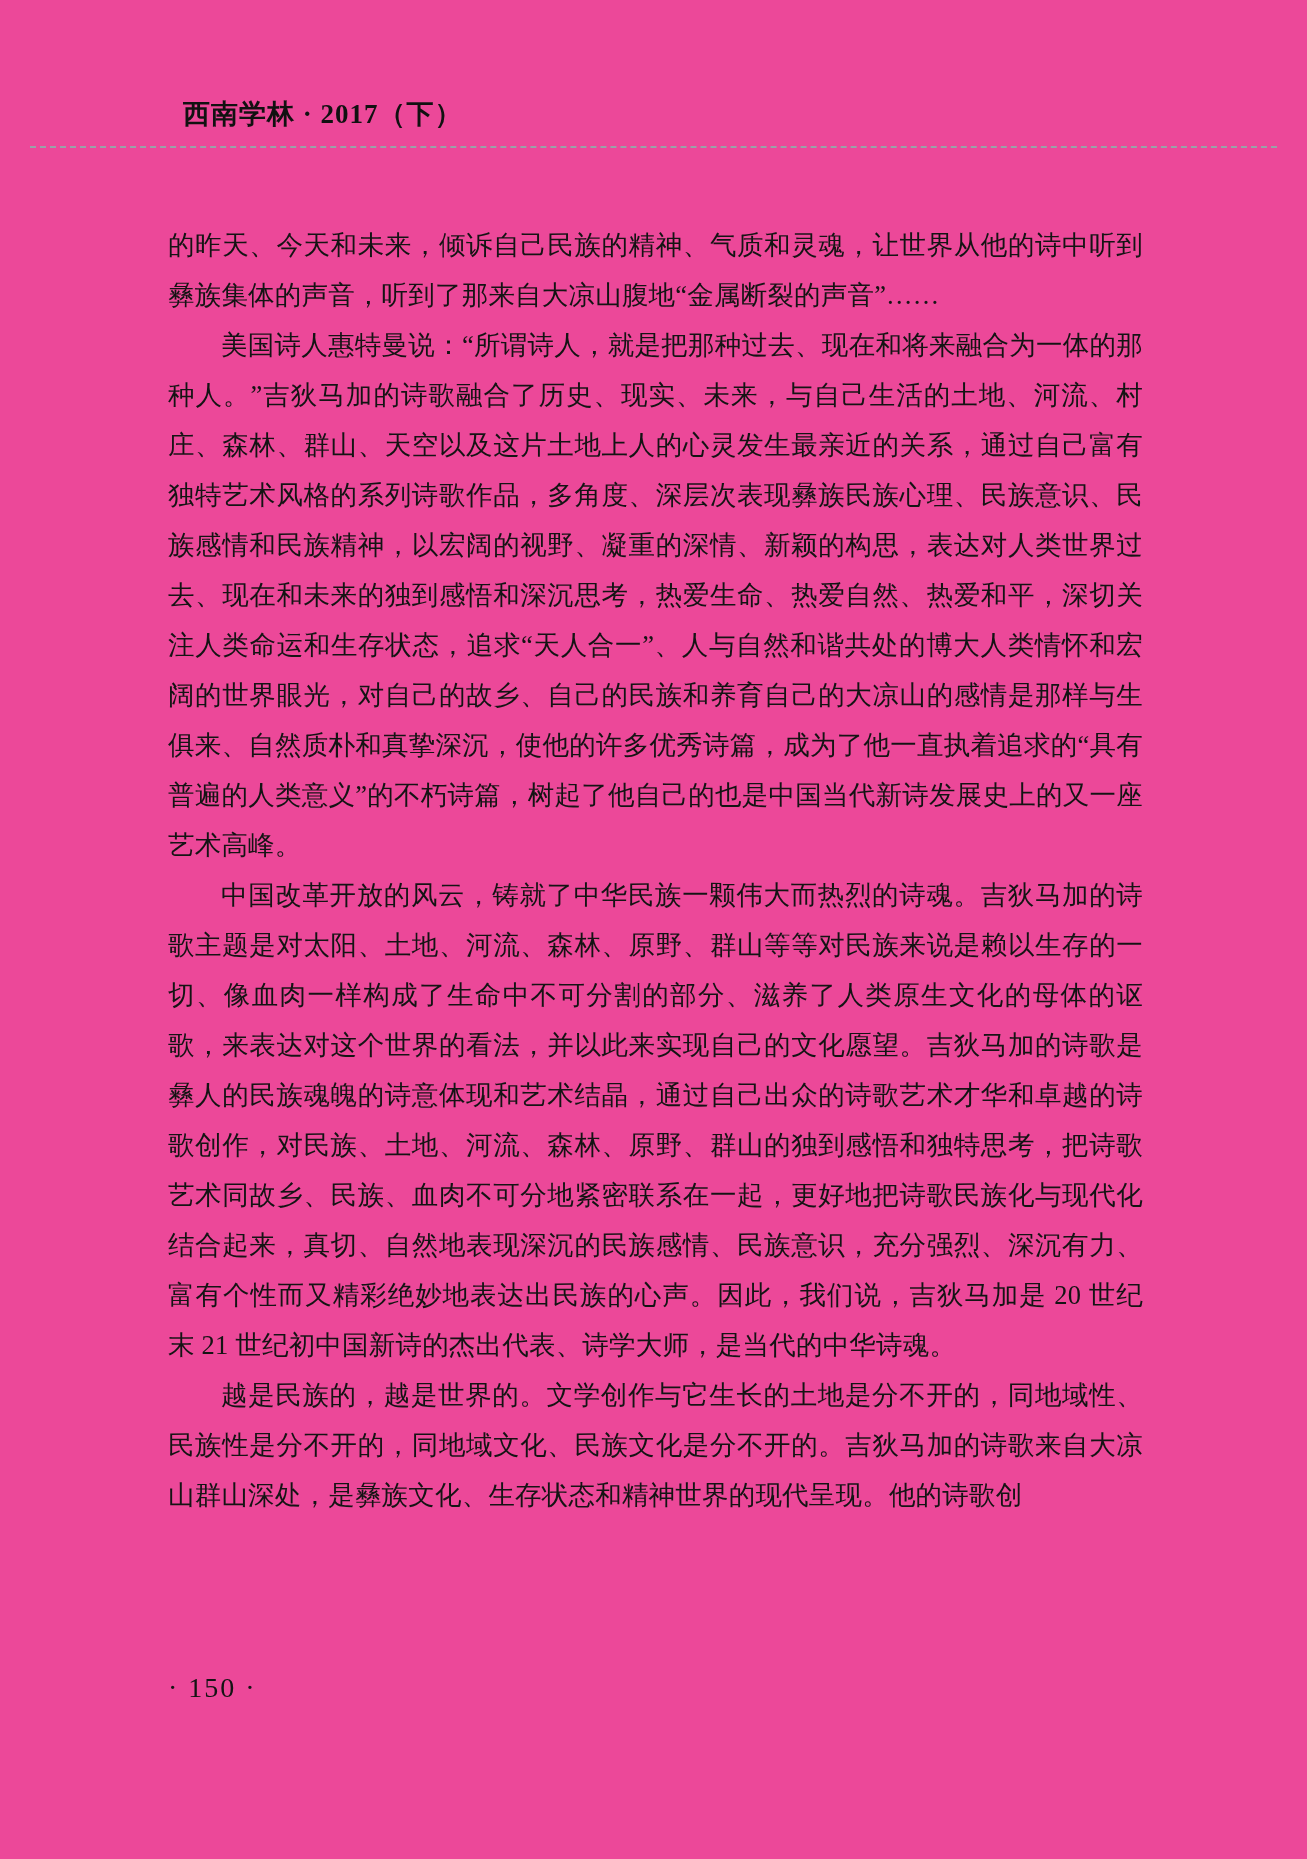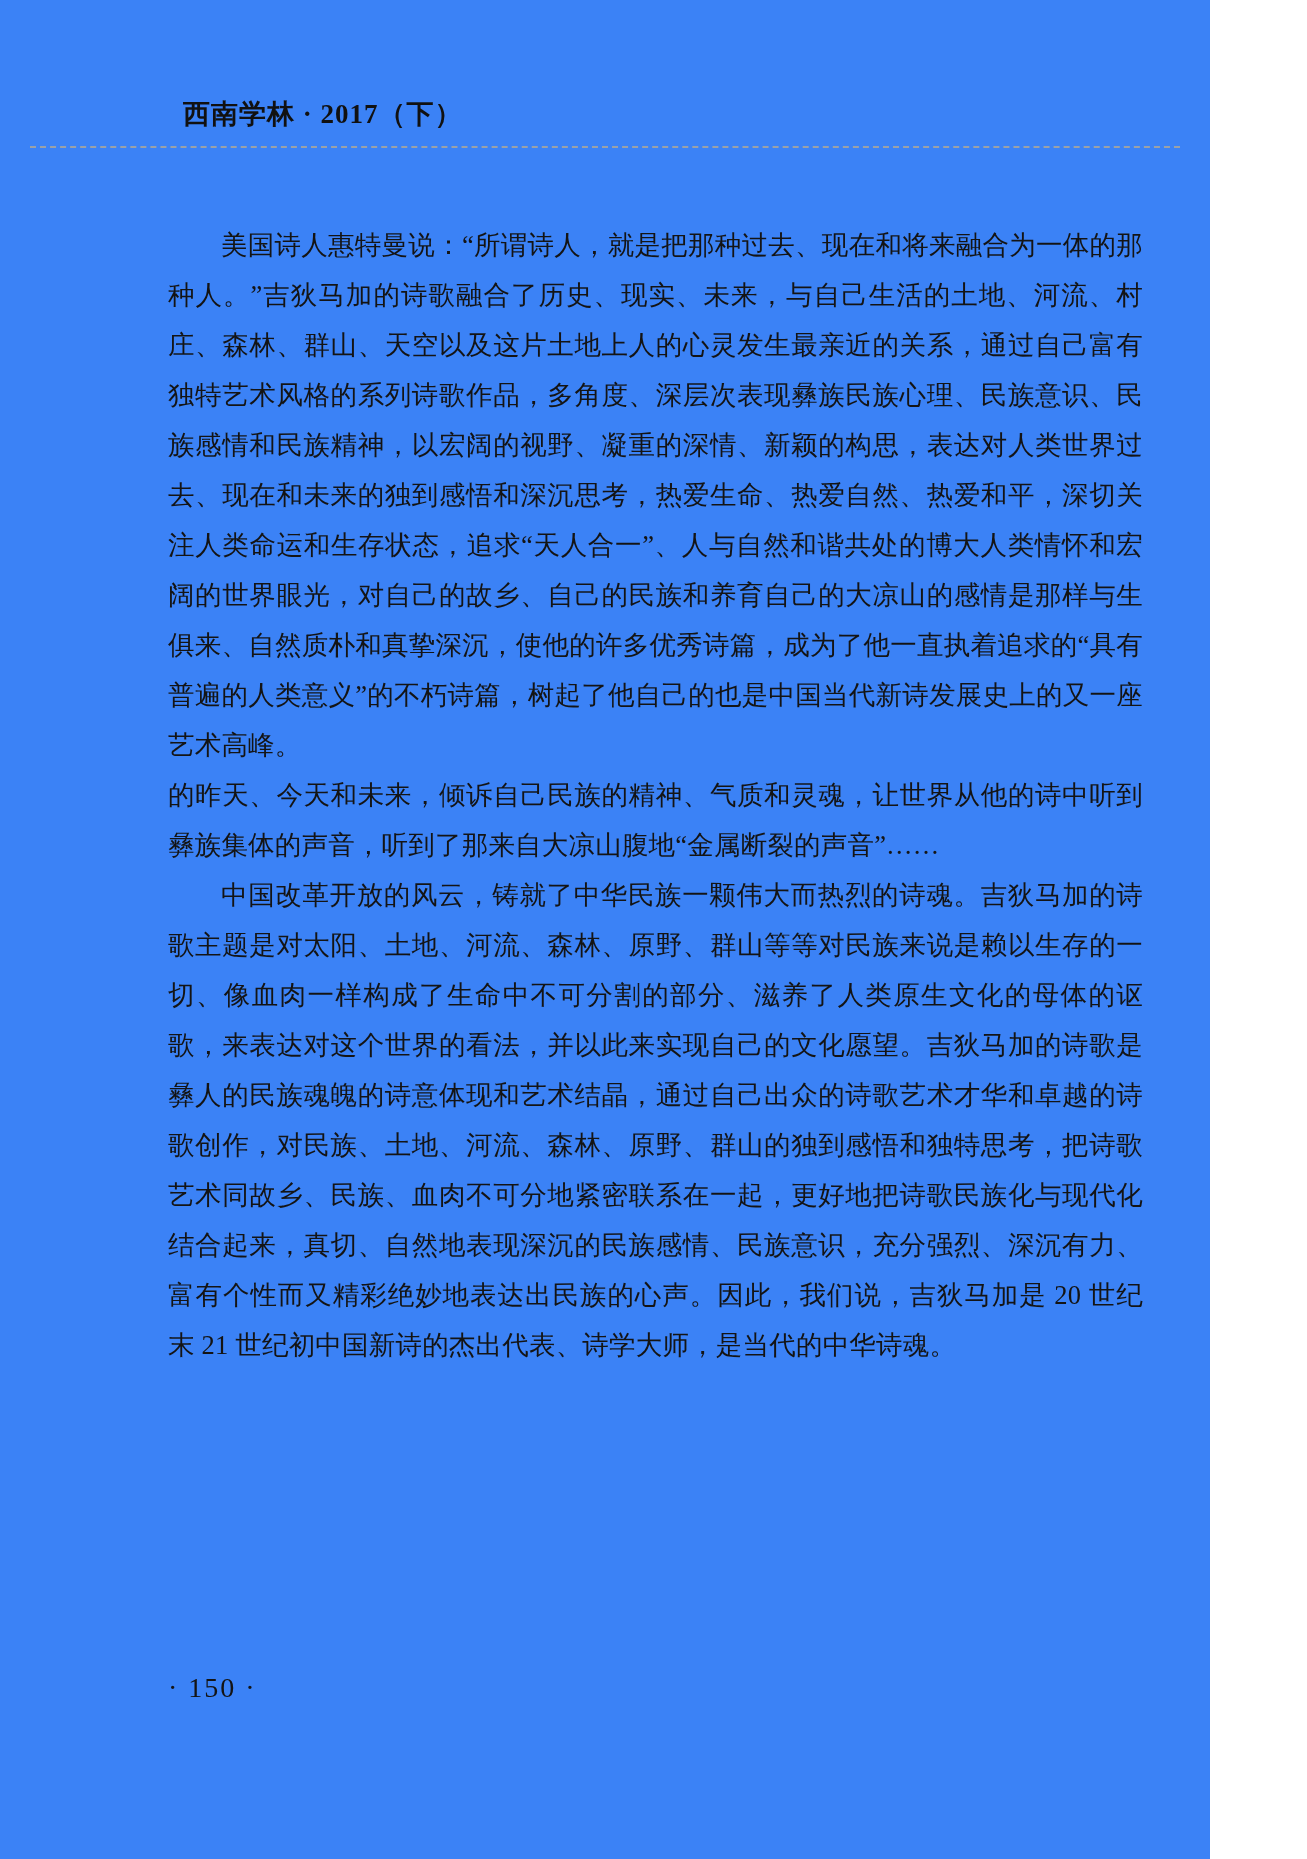--- a/index.html
+++ b/index.html
@@ -6,23 +6,23 @@
     margin: 0;
     padding: 0;
     background: #ffffff;
   }
   body {
     font-family: "Liberation Serif", "DejaVu Serif", serif;
     color: #1a1a1a;
   }
   .page {
     position: relative;
-    width: 1210px;
+    width: 1307px;
     height: 1859px;
-    background: #3b82f6;
+    background: #ec4899;
     box-sizing: border-box;
     overflow: hidden;
   }
   .header {
     position: absolute;
     left: 0;
     top: 96px;
     width: 100%;
     height: 60px;
   }
@@ -75,20 +75,21 @@
 <body>
 
 <div class="page">
 
   <div class="header">
     <div class="header-title">西南学林 · 2017（下）</div>
     <div class="header-rule"></div>
   </div>
 
   <div class="content">
+    <p class="para">的昨天、今天和未来，倾诉自己民族的精神、气质和灵魂，让世界从他的诗中听到彝族集体的声音，听到了那来自大凉山腹地“金属断裂的声音”……</p>
     <p class="para indent">美国诗人惠特曼说：“所谓诗人，就是把那种过去、现在和将来融合为一体的那种人。”吉狄马加的诗歌融合了历史、现实、未来，与自己生活的土地、河流、村庄、森林、群山、天空以及这片土地上人的心灵发生最亲近的关系，通过自己富有独特艺术风格的系列诗歌作品，多角度、深层次表现彝族民族心理、民族意识、民族感情和民族精神，以宏阔的视野、凝重的深情、新颖的构思，表达对人类世界过去、现在和未来的独到感悟和深沉思考，热爱生命、热爱自然、热爱和平，深切关注人类命运和生存状态，追求“天人合一”、人与自然和谐共处的博大人类情怀和宏阔的世界眼光，对自己的故乡、自己的民族和养育自己的大凉山的感情是那样与生俱来、自然质朴和真挚深沉，使他的许多优秀诗篇，成为了他一直执着追求的“具有普遍的人类意义”的不朽诗篇，树起了他自己的也是中国当代新诗发展史上的又一座艺术高峰。</p>
-    <p class="para">的昨天、今天和未来，倾诉自己民族的精神、气质和灵魂，让世界从他的诗中听到彝族集体的声音，听到了那来自大凉山腹地“金属断裂的声音”……</p>
     <p class="para indent">中国改革开放的风云，铸就了中华民族一颗伟大而热烈的诗魂。吉狄马加的诗歌主题是对太阳、土地、河流、森林、原野、群山等等对民族来说是赖以生存的一切、像血肉一样构成了生命中不可分割的部分、滋养了人类原生文化的母体的讴歌，来表达对这个世界的看法，并以此来实现自己的文化愿望。吉狄马加的诗歌是彝人的民族魂魄的诗意体现和艺术结晶，通过自己出众的诗歌艺术才华和卓越的诗歌创作，对民族、土地、河流、森林、原野、群山的独到感悟和独特思考，把诗歌艺术同故乡、民族、血肉不可分地紧密联系在一起，更好地把诗歌民族化与现代化结合起来，真切、自然地表现深沉的民族感情、民族意识，充分强烈、深沉有力、富有个性而又精彩绝妙地表达出民族的心声。因此，我们说，吉狄马加是 20 世纪末 21 世纪初中国新诗的杰出代表、诗学大师，是当代的中华诗魂。</p>
+    <p class="para indent">越是民族的，越是世界的。文学创作与它生长的土地是分不开的，同地域性、民族性是分不开的，同地域文化、民族文化是分不开的。吉狄马加的诗歌来自大凉山群山深处，是彝族文化、生存状态和精神世界的现代呈现。他的诗歌创</p>
   </div>
 
   <div class="footer-page">· 150 ·</div>
 
 </div>
 
 </body></html>

